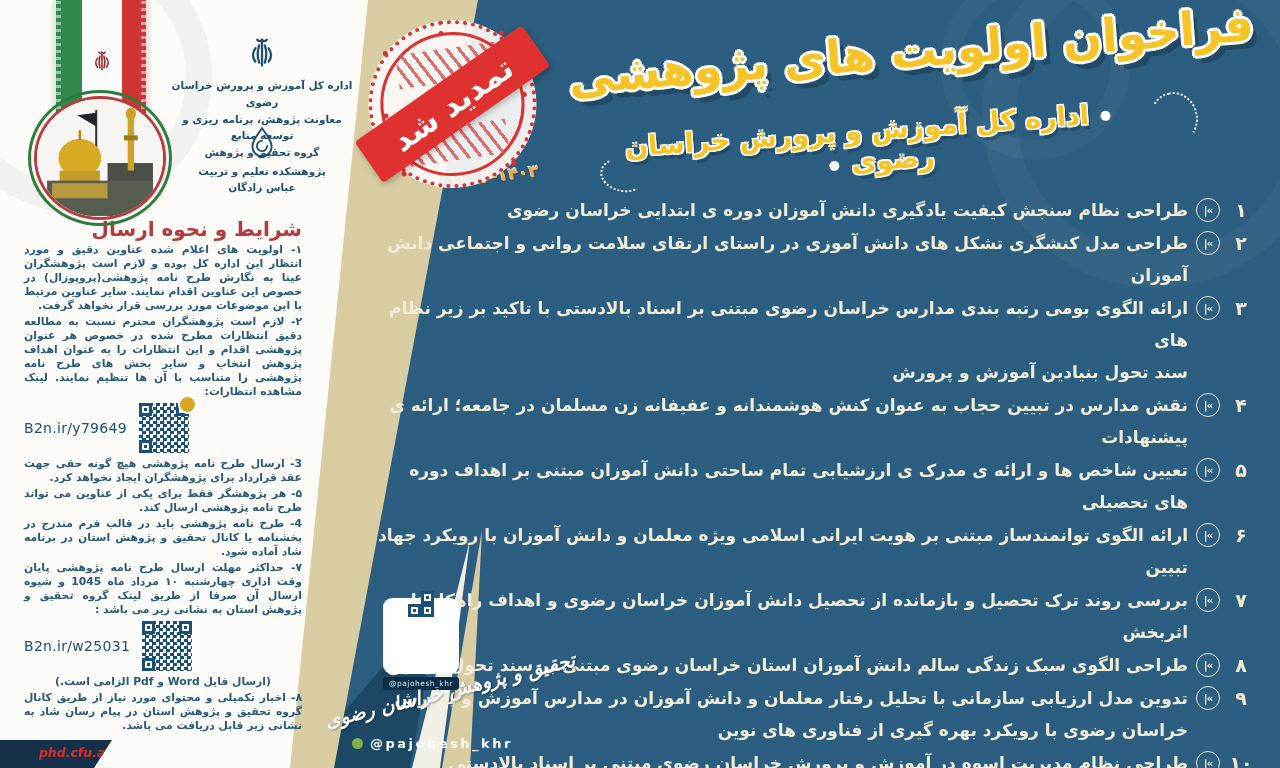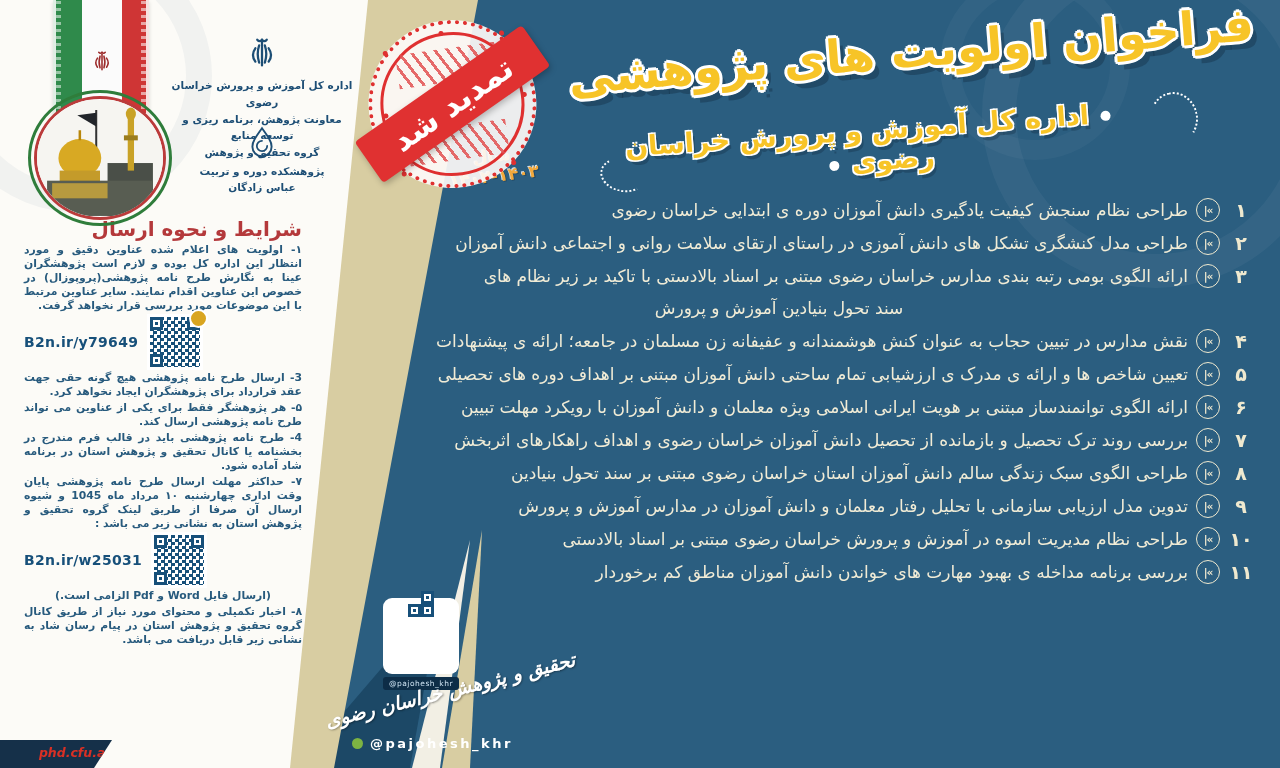--- a/index.html
+++ b/index.html
@@ -45,21 +45,21 @@
   .org-lines div{font-size:10.5px;font-weight:bold;line-height:1.6;}
   .inst-lines div{font-size:10.5px;font-weight:bold;line-height:1.55;}
   .logo-svg{display:block;margin:0 auto 3px;}
 
   .cond{position:absolute;left:24px;top:222px;width:278px;z-index:3;color:#275a7d;
     font-size:10.8px;line-height:14px;font-weight:bold;}
   .cond h3{margin:0 0 7px;font-size:20px;color:#b4393b;text-align:right;font-weight:bold;}
   .cond p{margin:2px 0;text-align:justify;}
   .cond .note{text-align:center;margin-top:4px;}
   .linkrow{display:flex;align-items:center;gap:12px;margin:4px 0;direction:ltr;}
-  .blink{font-size:14px;font-weight:bold;color:#17507a;letter-spacing:.3px;}
+  .blink{font-size:14px;font-weight:normal;color:#17507a;letter-spacing:.3px;}
   .qr{position:relative;width:50px;height:50px;flex:0 0 auto;
     background:repeating-conic-gradient(#17507a 0 90deg,#ffffff 0 180deg) 0 0/7px 7px;
     outline:3px solid #fff;}
   .qr .f{position:absolute;width:13px;height:13px;background:#fff;border:3px solid #17507a;box-sizing:border-box;}
   .qr .f::after{content:"";position:absolute;inset:2px;background:#17507a;}
   .qr .tl{left:0;top:0;} .qr .tr{right:0;top:0;} .qr .bl{left:0;bottom:0;}
   .badge{position:absolute;top:-8px;right:-8px;width:15px;height:15px;border-radius:50%;
     background:#d9a520;border:2px solid #fff;}
 
   .watermark{position:absolute;left:0;top:740px;width:128px;height:28px;z-index:6;
@@ -105,22 +105,22 @@
 
   
   .priorities{position:absolute;top:194px;right:24px;width:912px;direction:rtl;z-index:3;}
   .prow{display:flex;align-items:flex-start;margin-bottom:1px;}
   .p-num{flex:0 0 30px;text-align:center;font-size:19px;font-weight:bold;color:#efe9cf;line-height:32px;}
   .p-ic{flex:0 0 24px;height:24px;margin:4px 6px 0 8px;border:1.6px solid #efe9cf;border-radius:50%;
     box-sizing:border-box;display:flex;align-items:center;justify-content:center;}
   .p-ic .g{direction:ltr;font-size:10.5px;font-weight:bold;color:#efe9cf;letter-spacing:-1px;
     transform:translateY(-0.5px);}
   .p-body{flex:1;}
-  .p-text{font-size:17px;font-weight:normal;color:#f1ecd6;line-height:32px;text-align:right;margin-left:26px;}
-  .p-line2{text-align:center;}
+  .p-text{font-size:17px;font-weight:bold;color:#f1ecd6;line-height:32px;text-align:right;margin-left:26px;}
+  .p-line2{text-align:right;}
 
   
   .fqr-wrap{position:absolute;left:383px;top:598px;width:76px;z-index:6;text-align:center;}
   .fqr-card{background:#fff;border-radius:9px;padding:6px;box-sizing:border-box;width:76px;height:76px;}
   .fqr-card .qr{width:64px;height:64px;outline:none;
     background:repeating-conic-gradient(#12344e 0 90deg,#ffffff 0 180deg) 0 0/8px 8px;}
   .qr-cap{margin-top:3px;background:#0d2d47;border-radius:3px;color:#cfe3f2;font-size:7.5px;
     letter-spacing:.5px;padding:2px 0;direction:ltr;}
   .signature{position:absolute;left:346px;top:676px;width:232px;z-index:6;color:#fff;
     font-family:"DejaVu Serif",serif;font-style:italic;font-weight:bold;font-size:19px;
@@ -194,28 +194,29 @@
       <div>گروه تحقیق و پژوهش</div>
     </div>
   </div>
 
   <div class="inst-block">
     <svg class="logo-svg" width="30" height="34" viewBox="0 0 40 46">
       <path d="M20 3 C28 14 33 21 33 28 a13 13 0 1 1 -26 0 C7 21 12 14 20 3 Z" fill="none" stroke="#1d4e75" stroke-width="2.6"></path>
       <path d="M20 20 a7 7 0 1 0 7 7" fill="none" stroke="#1d4e75" stroke-width="2.4" stroke-linecap="round"></path>
     </svg>
     <div class="inst-lines">
-      <div>پژوهشکده دوره و تربیت</div>
+      <div>پژوهشکده تعلیم و تربیت</div>
       <div>عباس زادگان</div>
     </div>
   </div>
 
   <div class="cond">
     <h3>شرایط و نحوه ارسال</h3>
     <p>۱- اولویت های اعلام شده عناوین دقیق و مورد انتظار این اداره کل بوده و لازم است پژوهشگران عینا به نگارش طرح نامه پژوهشی(پروپوزال) در خصوص این عناوین اقدام نمایند. سایر عناوین مرتبط با این موضوعات مورد بررسی قرار نخواهد گرفت.</p>
+    <p>۲- لازم است پژوهشگران محترم نسبت به مطالعه دقیق انتظارات مطرح شده در خصوص هر عنوان پژوهشی اقدام و این انتظارات را به عنوان اهداف پژوهش انتخاب و سایر بخش های طرح نامه پژوهشی را متناسب با آن ها تنظیم نمایند. لینک مشاهده انتظارات:</p>
     <div class="linkrow">
       <span class="blink">B2n.ir/y79649</span>
       <span class="qr">
         <i class="f tl"></i>
           <i class="f tr"></i>
           <i class="f bl"></i>
         <i class="badge"></i>
       </span>
     </div>
     <p>3- ارسال طرح نامه پژوهشی هیچ گونه حقی جهت عقد قرارداد برای پژوهشگران ایجاد نخواهد کرد.</p>
@@ -311,21 +312,21 @@
 
     </div>
   </div>
 
   <div class="prow">
     <span class="p-num">۶</span>
     <span class="p-ic">
           <span class="g" dir="ltr">|«</span>
         </span>
     <div class="p-body">
-      <div class="p-text">ارائه الگوی توانمندساز مبتنی بر هویت ایرانی اسلامی ویژه معلمان و دانش آموزان با رویکرد مهلت تبیین</div>
+      <div class="p-text">ارائه الگوی توانمندساز مبتنی بر هویت ایرانی اسلامی ویژه معلمان و دانش آموزان با رویکرد جهاد تبیین</div>
 
     </div>
   </div>
 
   <div class="prow">
     <span class="p-num">۷</span>
     <span class="p-ic">
           <span class="g" dir="ltr">|«</span>
         </span>
     <div class="p-body">
@@ -345,20 +346,21 @@
     </div>
   </div>
 
   <div class="prow">
     <span class="p-num">۹</span>
     <span class="p-ic">
           <span class="g" dir="ltr">|«</span>
         </span>
     <div class="p-body">
       <div class="p-text">تدوین مدل ارزیابی سازمانی با تحلیل رفتار معلمان و دانش آموزان در مدارس آموزش و پرورش</div>
+      <div class="p-text p-line2">خراسان رضوی با رویکرد بهره گیری از فناوری های نوین</div>
     </div>
   </div>
 
   <div class="prow">
     <span class="p-num">۱۰</span>
     <span class="p-ic">
           <span class="g" dir="ltr">|«</span>
         </span>
     <div class="p-body">
       <div class="p-text">طراحی نظام مدیریت اسوه در آموزش و پرورش خراسان رضوی مبتنی بر اسناد بالادستی</div>

